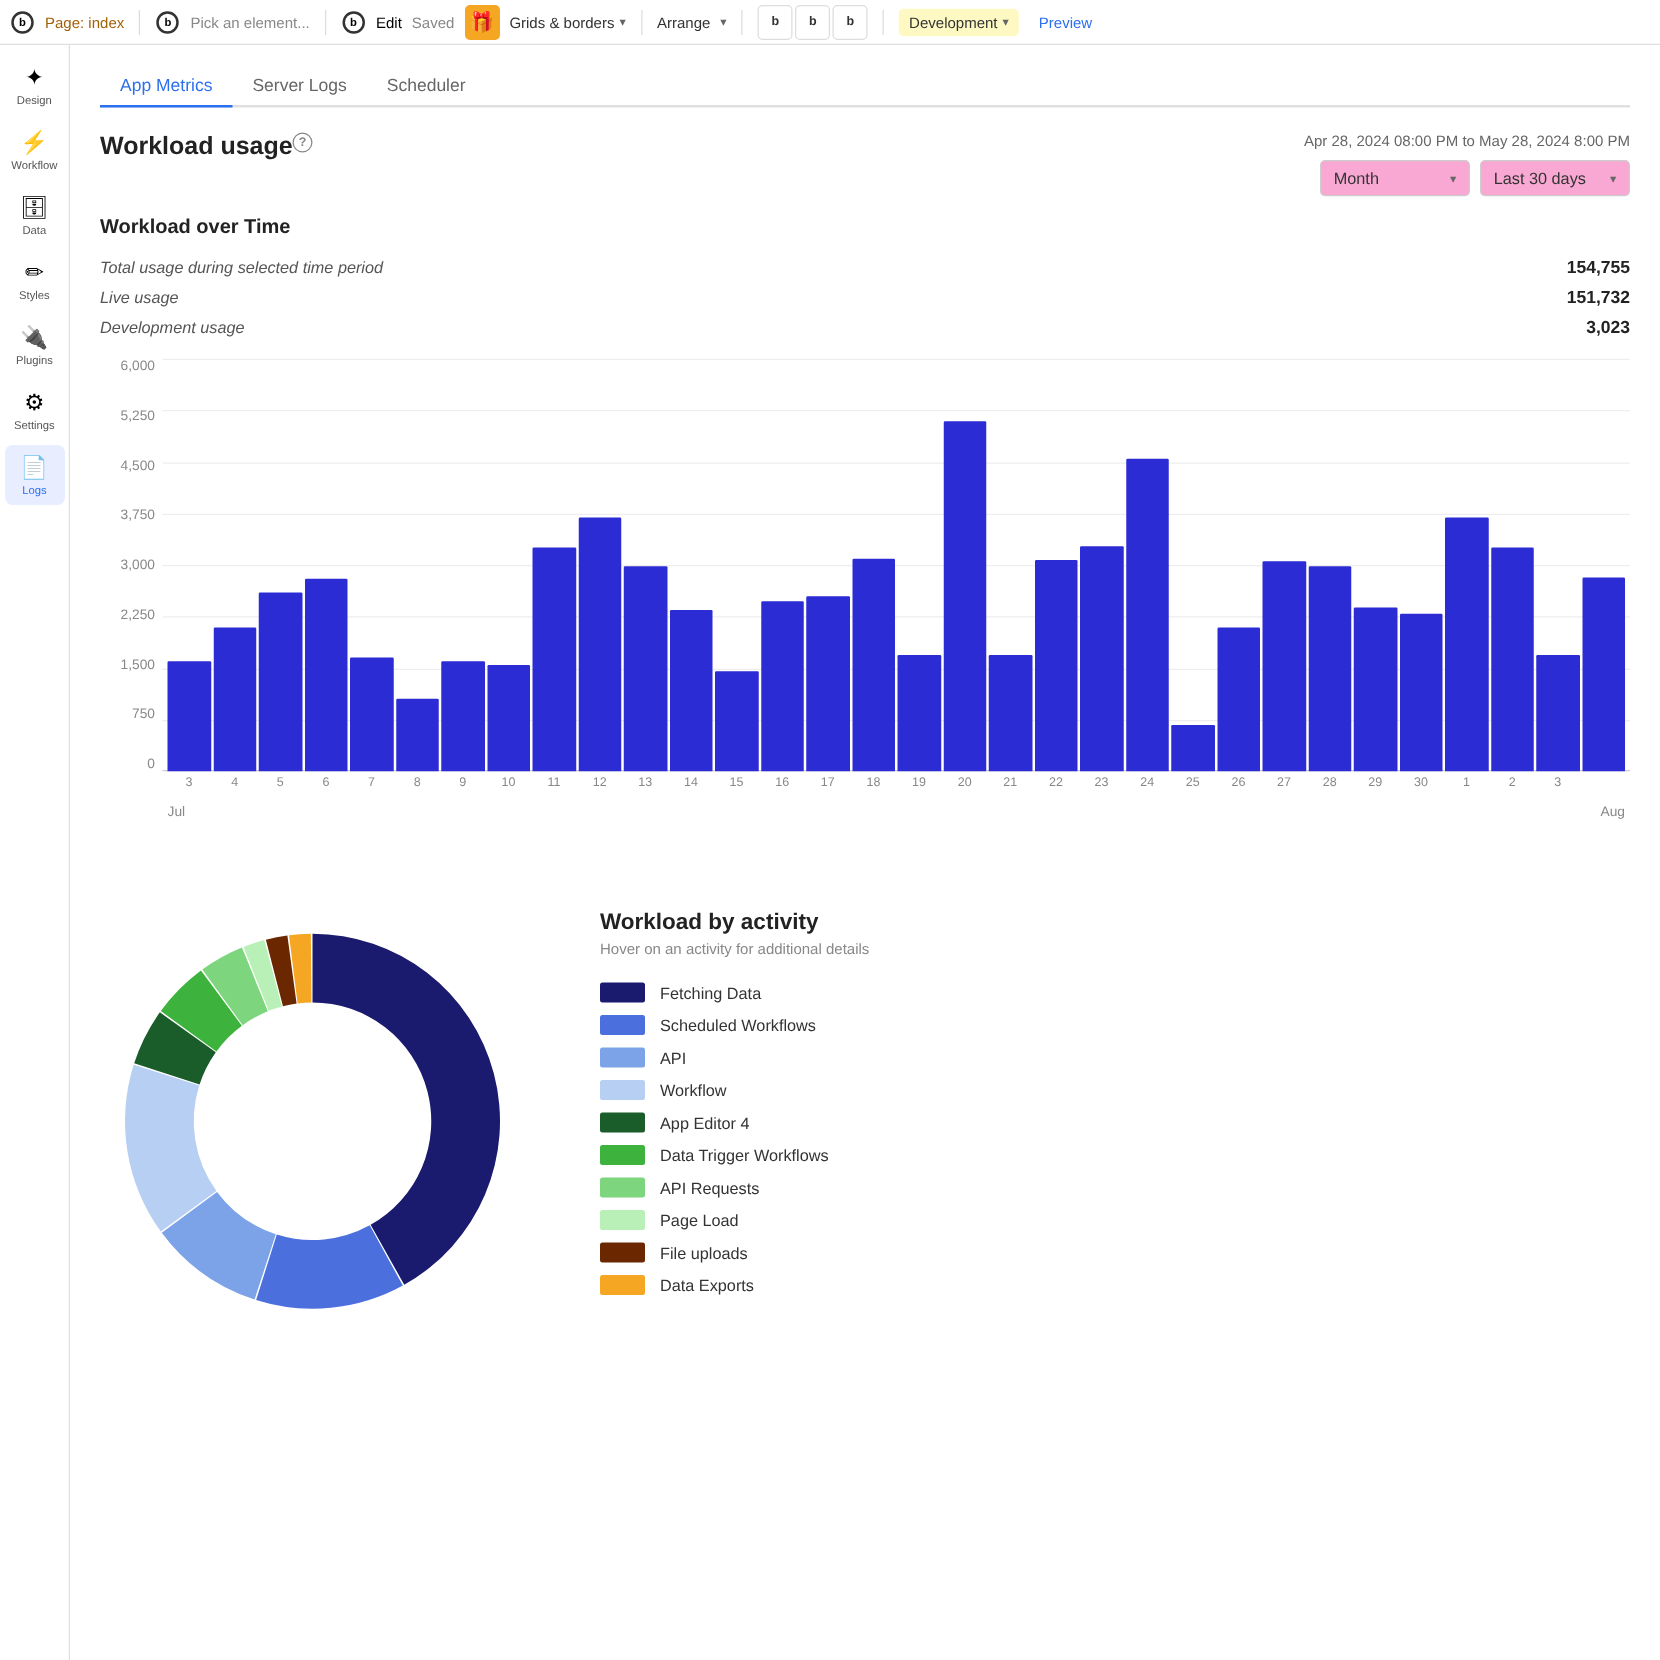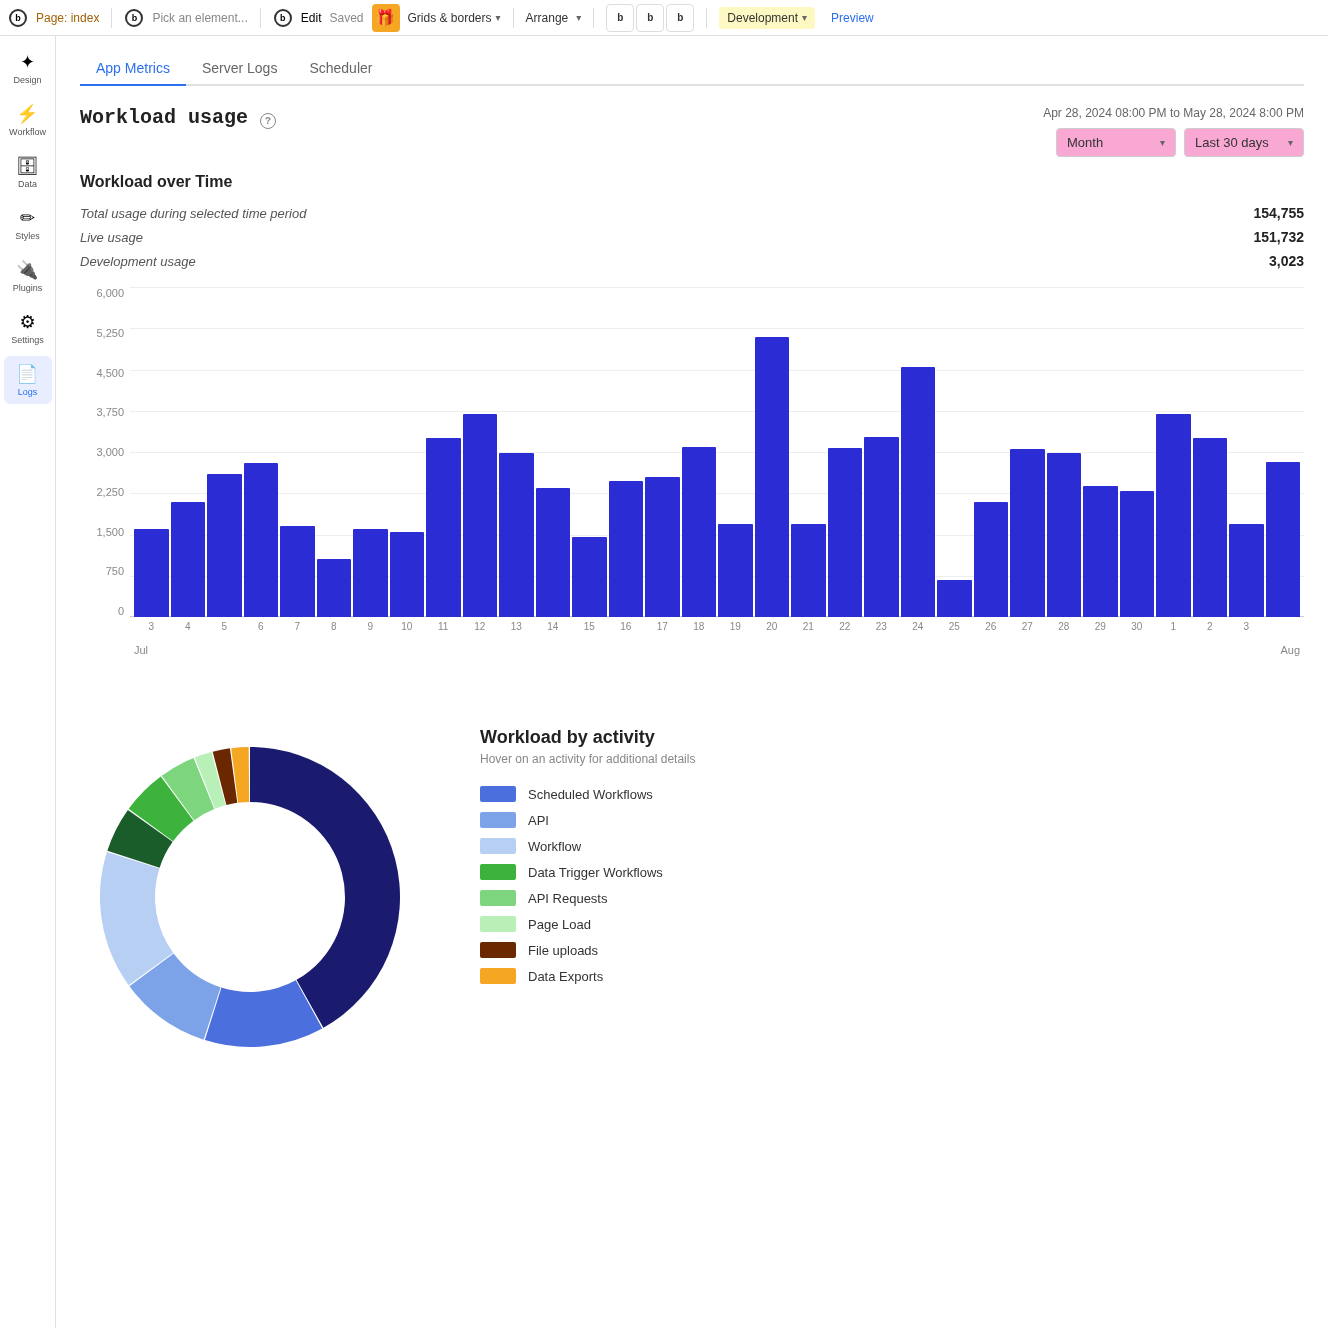--- a/index.html
+++ b/index.html
@@ -86,21 +86,21 @@
     }
     .tab.active { color: #2c6fef; border-bottom-color: #2c6fef; font-weight: 500; }
 
     
     .header-row {
       display: flex;
       align-items: flex-start;
       justify-content: space-between;
       margin-bottom: 16px;
     }
-    .page-title { font-size: 20px; font-weight: 600; color: #222; display: flex; align-items: flex-end; gap: 12px; font-family: Liberation Mono, monospace; }
+    .page-title { font-size: 20px; font-weight: 600; color: #222; display: flex; align-items: flex-start; gap: 0; }
     .help-icon { width: 16px; height: 16px; border-radius: 50%; border: 1.5px solid #888; display: inline-flex; align-items: center; justify-content: center; font-size: 10px; color: #888; cursor: pointer; }
     .header-controls { display: flex; flex-direction: column; align-items: flex-end; gap: 8px; }
     .date-range-text { font-size: 12px; color: #666; }
     .dropdowns { display: flex; gap: 8px; }
     .dropdown-select {
       padding: 6px 10px;
       font-size: 13px;
       border: 1px solid #ccc;
       border-radius: 4px;
       background: #f9a8d4;
@@ -404,32 +404,40 @@
           <path d="M 151.20001496535417 21.18279480282834 A 150 150 0 0 1 168.6910196752437 20.005711540374307 L 169.17097912765433 75.00361730890373 A 95 95 0 0 0 158.09334281139098 75.74910337512462 Z" fill="#f5a623"></path>
           <circle cx="170" cy="170" r="93" fill="white"></circle>
         </svg>
     </div>
 
     <div class="activity-legend">
       <div class="activity-title">Workload by activity</div>
       <div class="activity-subtitle">Hover on an activity for additional details</div>
       <div class="legend-items">
         <div class="legend-item">
+          <div class="legend-color" style="background:#1a1a6e;"></div>
+          <span class="legend-label">Fetching Data</span>
+        </div>
+        <div class="legend-item">
           <div class="legend-color" style="background:#4b6fdc;"></div>
           <span class="legend-label">Scheduled Workflows</span>
         </div>
         <div class="legend-item">
           <div class="legend-color" style="background:#7ca3e8;"></div>
           <span class="legend-label">API</span>
         </div>
         <div class="legend-item">
           <div class="legend-color" style="background:#b8cff4;"></div>
           <span class="legend-label">Workflow</span>
         </div>
         <div class="legend-item">
+          <div class="legend-color" style="background:#1a5c2a;"></div>
+          <span class="legend-label">App Editor 4</span>
+        </div>
+        <div class="legend-item">
           <div class="legend-color" style="background:#3db33d;"></div>
           <span class="legend-label">Data Trigger Workflows</span>
         </div>
         <div class="legend-item">
           <div class="legend-color" style="background:#7dd67d;"></div>
           <span class="legend-label">API Requests</span>
         </div>
         <div class="legend-item">
           <div class="legend-color" style="background:#b8f0b8;"></div>
           <span class="legend-label">Page Load</span>

